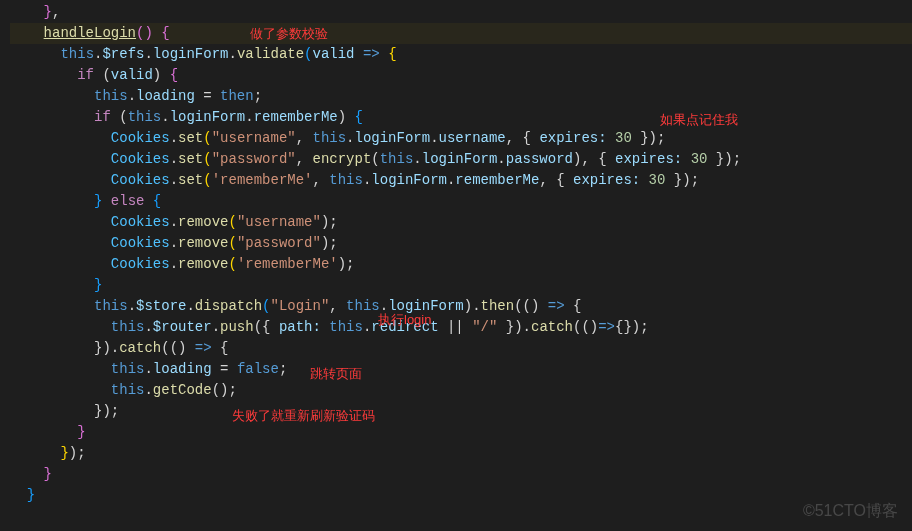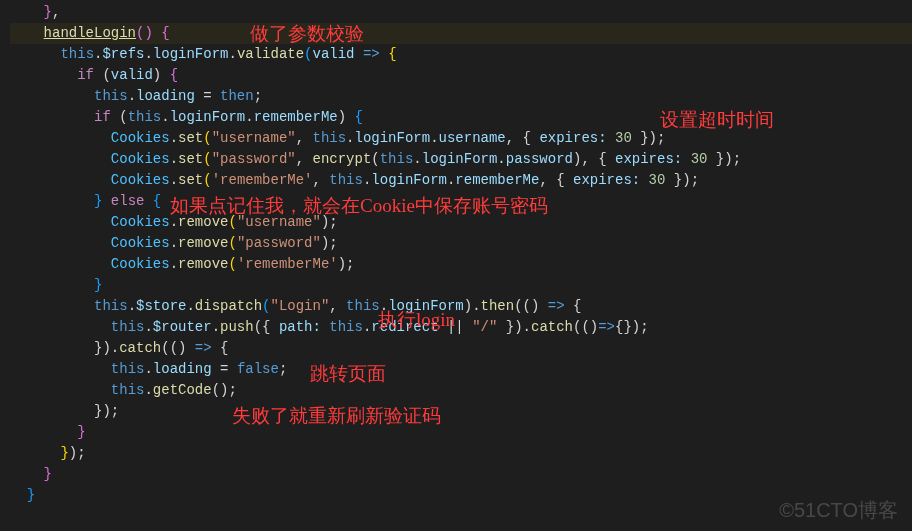--- a/index.html
+++ b/index.html
@@ -34,27 +34,27 @@
   .c-prop   { color: #9cdcfe; }
   .c-this   { color: #569cd6; }
   .c-kw     { color: #c586c0; }
   .c-bool   { color: #569cd6; }
   .c-str    { color: #ce9178; }
   .c-num    { color: #b5cea8; }
   .c-const  { color: #4fc1ff; }
   .c-arrow  { color: #569cd6; }
   .c-ident  { color: #dcdcaa; text-decoration: underline; }
 
-  .annot { color: #ff3b3b; position: absolute; font-family: Liberation Serif, serif; font-size: 19px; }
+  .annot { color: #ff3b3b; position: absolute; font-family: Liberation Sans, sans-serif; font-size: 13px; }
   .watermark {
     position: absolute;
     right: 14px;
     bottom: 10px;
     color: #6a6a6a;
-    font-size: 20px;
+    font-size: 16px;
     opacity: .55;
     font-family: sans-serif;
   }
 </style>
 </head>
 <body>
 
 <div class="code-area">
 
 <pre class="line"><span>    </span><span class="c-brace2">}</span><span class="c-punc">,</span></pre>
@@ -99,21 +99,20 @@
 
 <pre class="line"><span>        </span><span class="c-brace2">}</span></pre>
 
 <pre class="line"><span>      </span><span class="c-brace">}</span><span>);</span></pre>
 
 <pre class="line"><span>    </span><span class="c-brace2">}</span></pre>
 
 <pre class="line"><span>  </span><span class="c-brace3">}</span></pre>
 
 <div class="annot" style="top:23px; left:250px;">做了参数校验</div>
-<div class="annot" style="top:109px; left:660px;">设置超时时间</div>
-<div class="annot" style="top:195px; left:170px;">如果点记住我，就会在Cookie中保存账号密码</div>
+<div class="annot" style="top:109px; left:660px;">如果点记住我</div>
 <div class="annot" style="top:301px; left:378px;margin-top:8px;">执行login</div>
 <div class="annot" style="top:363px; left:310px;">跳转页面</div>
 <div class="annot" style="top:405px; left:232px;">失败了就重新刷新验证码</div>
 
 </div>
 
 <div class="watermark">©51CTO博客</div>
 
 </body></html>

